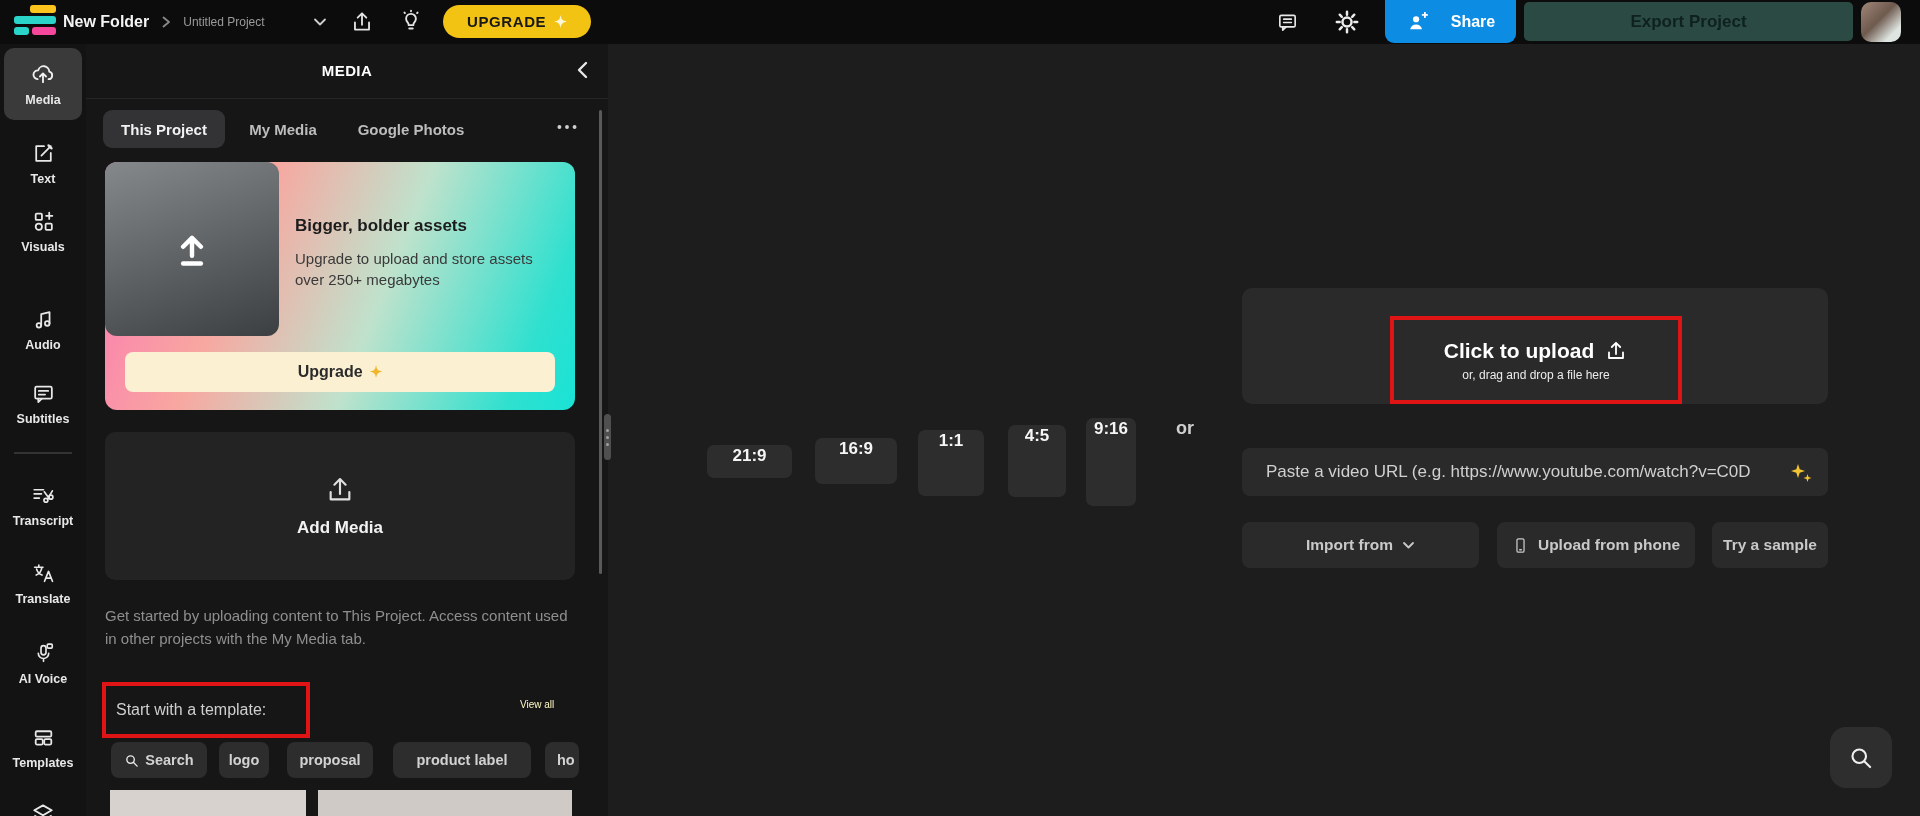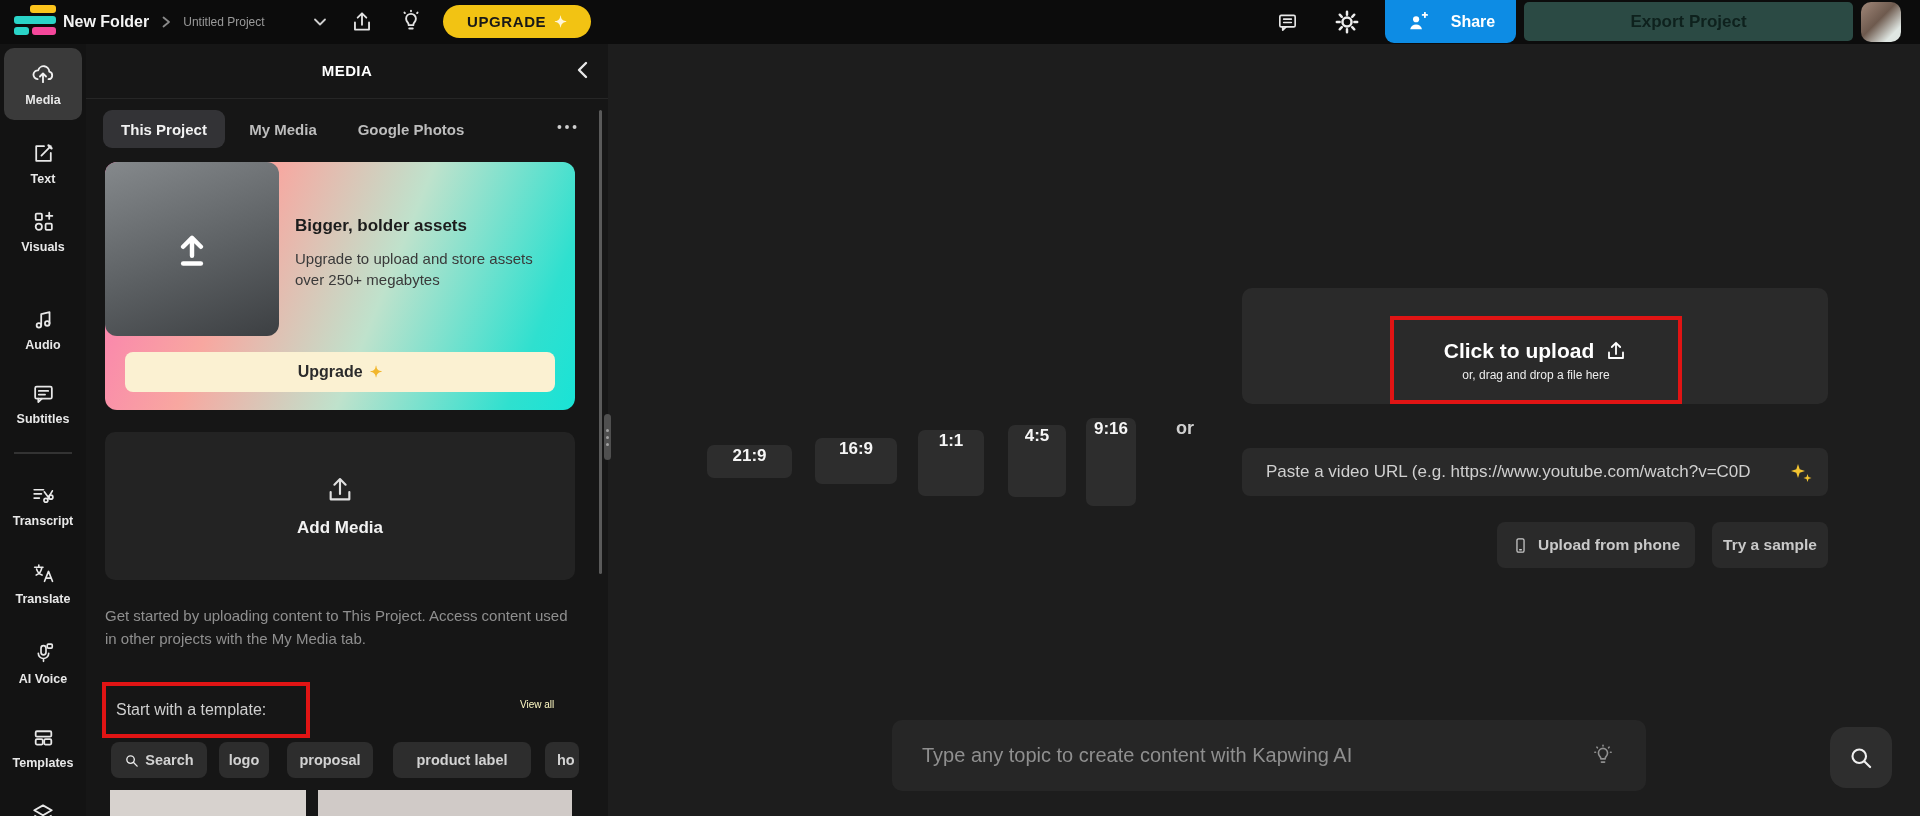--- a/index.html
+++ b/index.html
@@ -395,42 +395,41 @@
   <div class="url-box">
     <input class="url-input" type="text" placeholder="Paste a video URL (e.g. https://www.youtube.com/watch?v=C0D" style="">
     <span class="url-spark">
       <svg width="26" height="26" viewBox="0 0 26 26" fill="#f3c431">
           <path d="M10 4l1.7 5.3L17 11l-5.3 1.7L10 18l-1.7-5.3L3 11l5.3-1.7z"></path>
           <path d="M19.5 14l1 3 3 1-3 1-1 3-1-3-3-1 3-1z"></path>
         </svg>
     </span>
   </div>
 
+  <button class="cv-btn" style="left:1242px;width:237px;">
+    <span>Import from</span>
+    <span>
+      <svg width="13" height="9" viewBox="0 0 13 9" fill="none" stroke="#c9c9c9" stroke-width="1.8" stroke-linecap="round" stroke-linejoin="round">
+          <path d="M2 2l4.5 4.5L11 2"></path>
+        </svg>
+    </span>
+  </button>
   <button class="cv-btn" style="left:1497px;width:198px;">
     <span>
       <svg width="17" height="19" viewBox="0 0 24 24" fill="none" stroke="#c9c9c9" stroke-width="1.8" stroke-linecap="round">
           <rect x="7" y="2.5" width="10" height="19" rx="2.2"></rect>
           <path d="M10.8 18h2.4"></path>
         </svg>
     </span>
     <span>Upload from phone</span>
   </button>
   <button class="cv-btn" style="left:1712px;width:116px;">
     <span>Try a sample</span>
   </button>
 
-  <div class="ai-bar">
-    <input class="ai-input" type="text" placeholder="Type any topic to create content with Kapwing AI" style="">
-    <span class="ai-bulb">
-      <svg width="26" height="26" viewBox="0 0 24 24" fill="none" stroke="#8f8f8f" stroke-width="1.5" stroke-linecap="round" stroke-linejoin="round">
-        <path d="M12 5a4.2 4.2 0 0 1 4.2 4.2c0 1.8-1 2.7-1.7 3.7-.4.6-.5 1-.5 1.8h-4c0-.8-.1-1.2-.5-1.8-.7-1-1.7-1.9-1.7-3.7A4.2 4.2 0 0 1 12 5z"></path>
-        <path d="M10.5 17.6h3M12 2.2v.6M6.4 3.9l.4.5M17.6 3.9l-.4.5M4.5 8.5h.6M18.9 8.5h.6"></path>
-      </svg>
-    </span>
-  </div>
 
   <button class="search-fab">
     <span>
       <svg width="28" height="28" viewBox="0 0 24 24" fill="none" stroke="#f0f0f0" stroke-width="1.8" stroke-linecap="round">
           <circle cx="10.5" cy="10.5" r="5.8"></circle>
           <path d="M15 15l4.8 4.8"></path>
         </svg>
     </span>
   </button>
 

